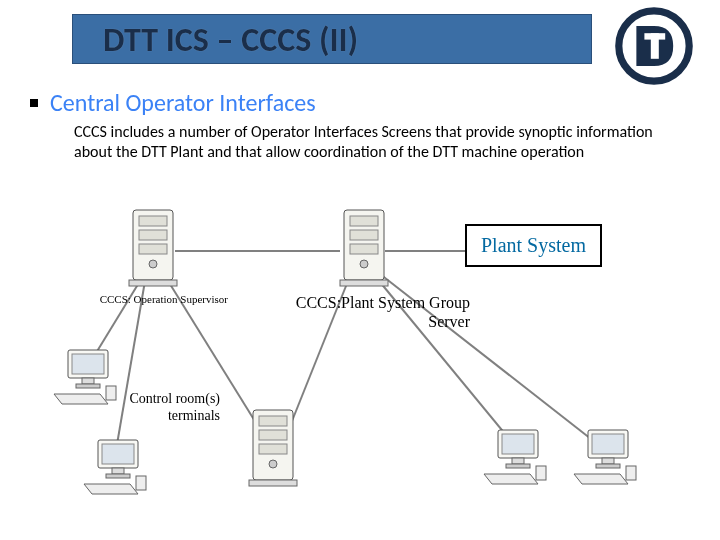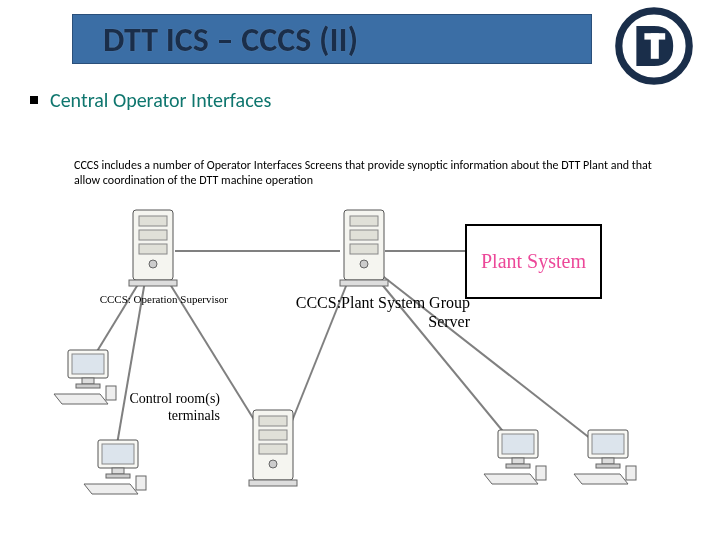--- a/index.html
+++ b/index.html
@@ -28,62 +28,61 @@
     text-shadow: 0 0 1px rgba(255,255,255,0.3);
   }
   .logo {
     position: absolute;
     right: 26px; top: 6px;
     width: 80px; height: 80px;
   }
   .heading {
     position: absolute;
     left: 30px; top: 88px;
-    font-size: 20px;
-    color: #0f766e;
+    font-size: 24px;
+    color: #3b82f6;
   }
   .bullet {
     display: inline-block;
     width: 8px; height: 8px;
     background: #000;
     margin-right: 12px;
     vertical-align: middle;
     position: relative;
     top: -2px;
   }
   .body-text {
     position: absolute;
     left: 74px; top: 122px;
     width: 590px;
-    font-size: 12px;
+    font-size: 16px;
     line-height: 1.25;
     color: #000;
-    margin-top: 36px;
   }
   .diagram {
     position: absolute;
     left: 40px; top: 196px;
     width: 640px; height: 330px;
   }
   .diagram svg { position: absolute; left: 0; top: 0; }
   .d-label {
     position: absolute;
     font-size: 12px;
     font-family: "Times New Roman", serif;
     color: #000;
     text-align: right;
     line-height: 1.2;
   }
   .d-box-label {
     position: absolute;
     font-size: 20px;
     font-family: "Times New Roman", serif;
-    color: #ec4899;
+    color: #0369a1;
     border: 2px solid #000;
-    padding: 24px 14px;
+    padding: 8px 14px;
     background: #fff;
   }
 </style>
 </head>
 <body>
 
 <div class="title-bar">
   <span>DTT ICS – CCCS (II)</span>
 </div>
 

